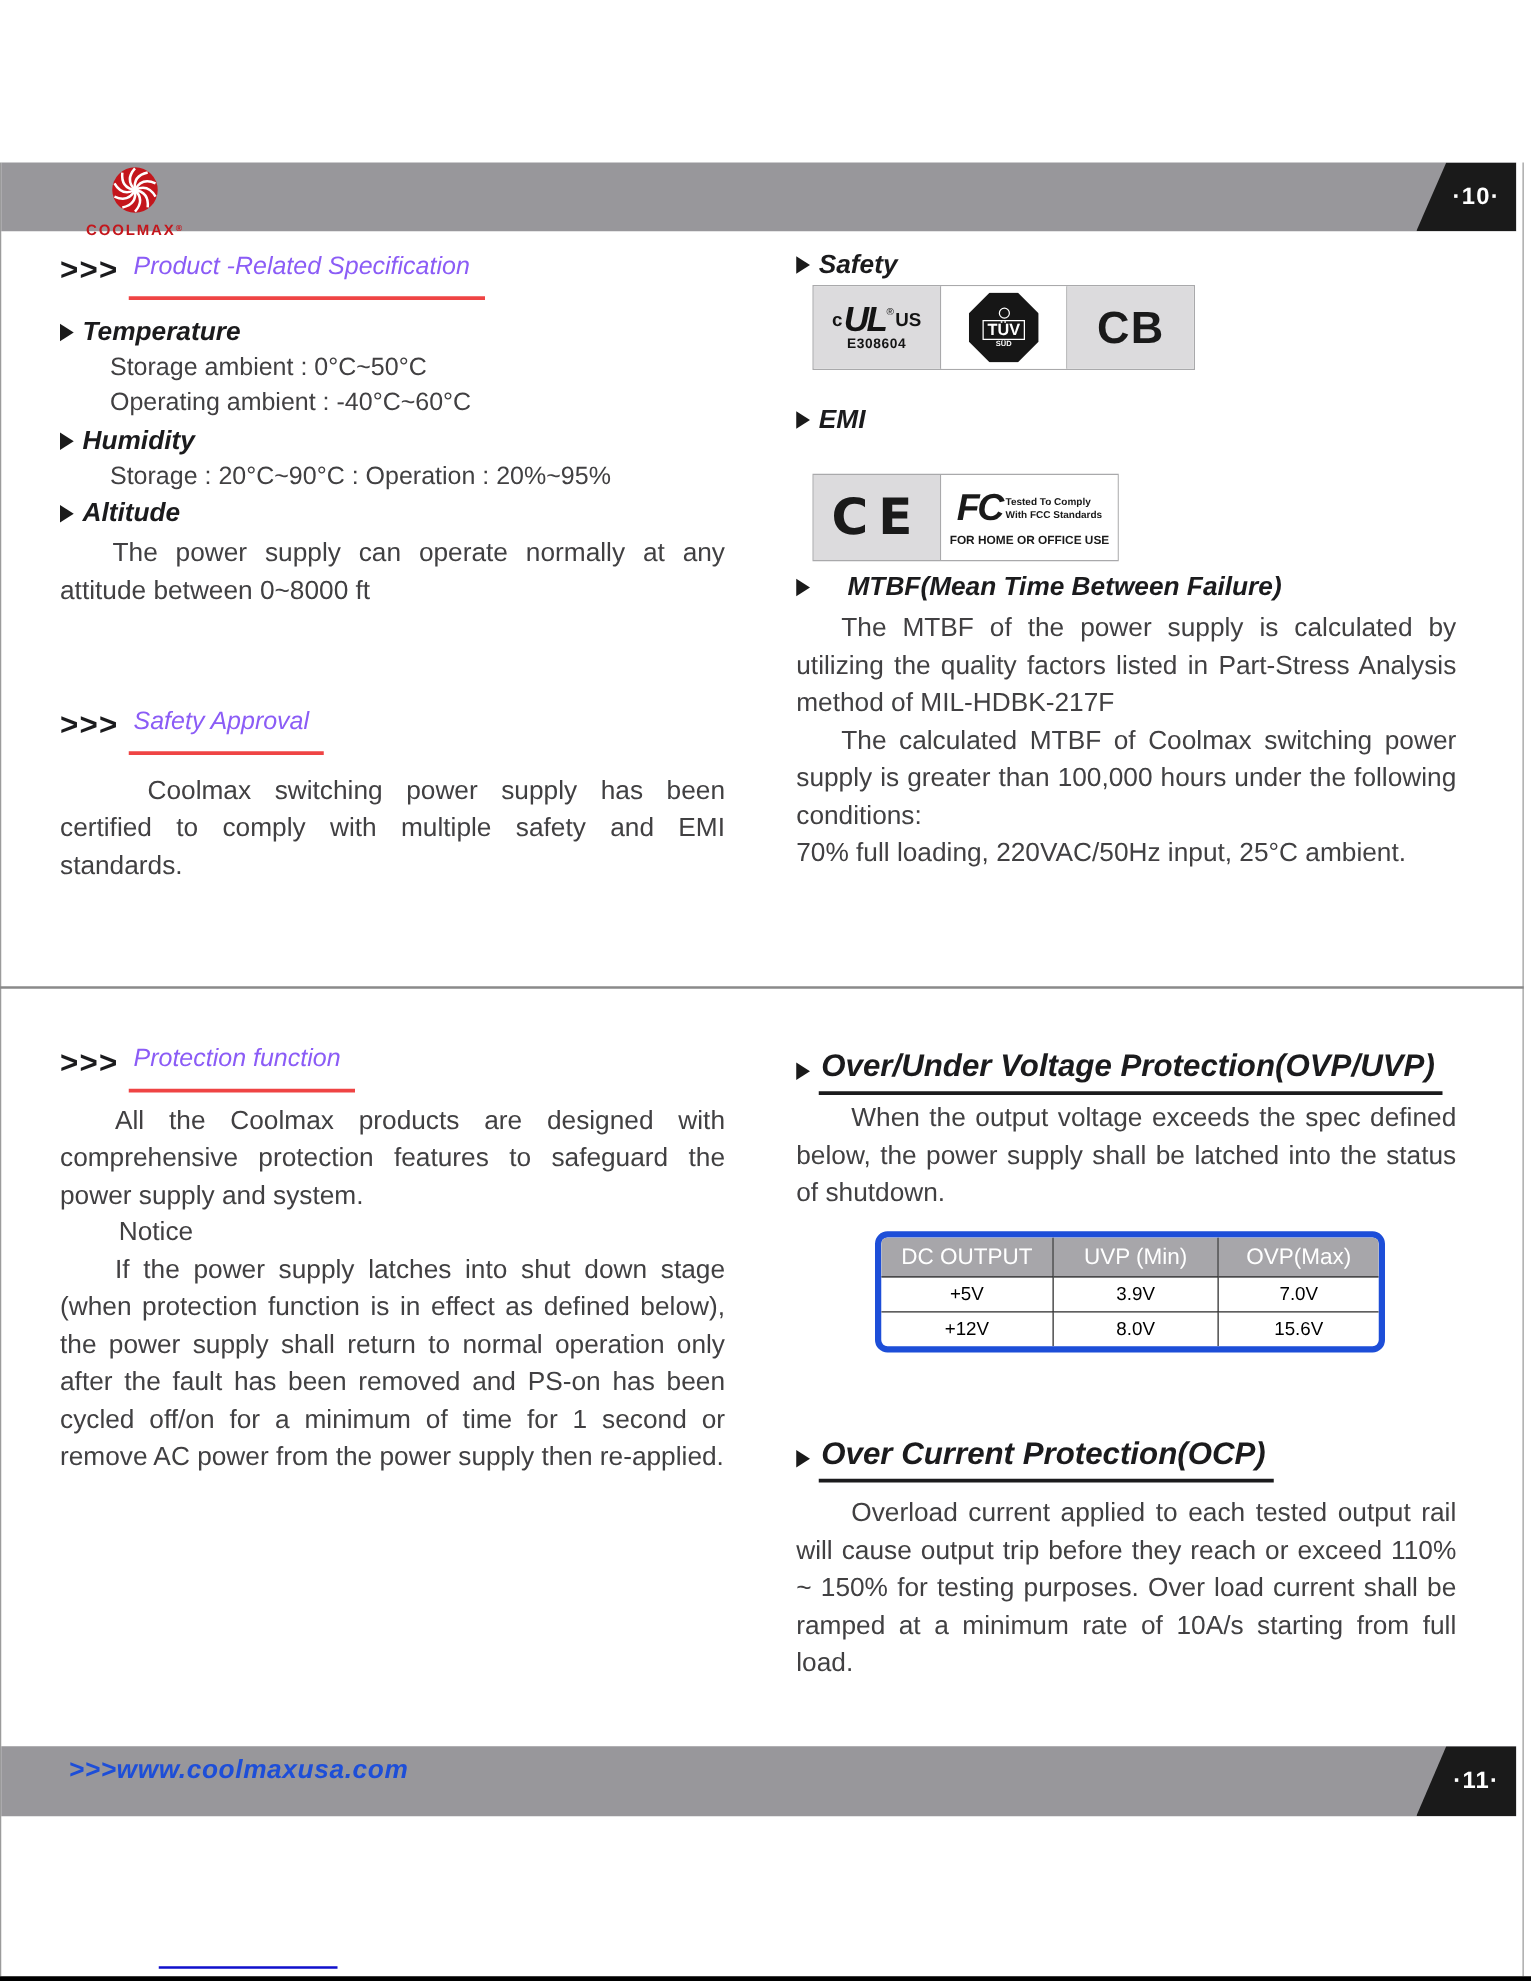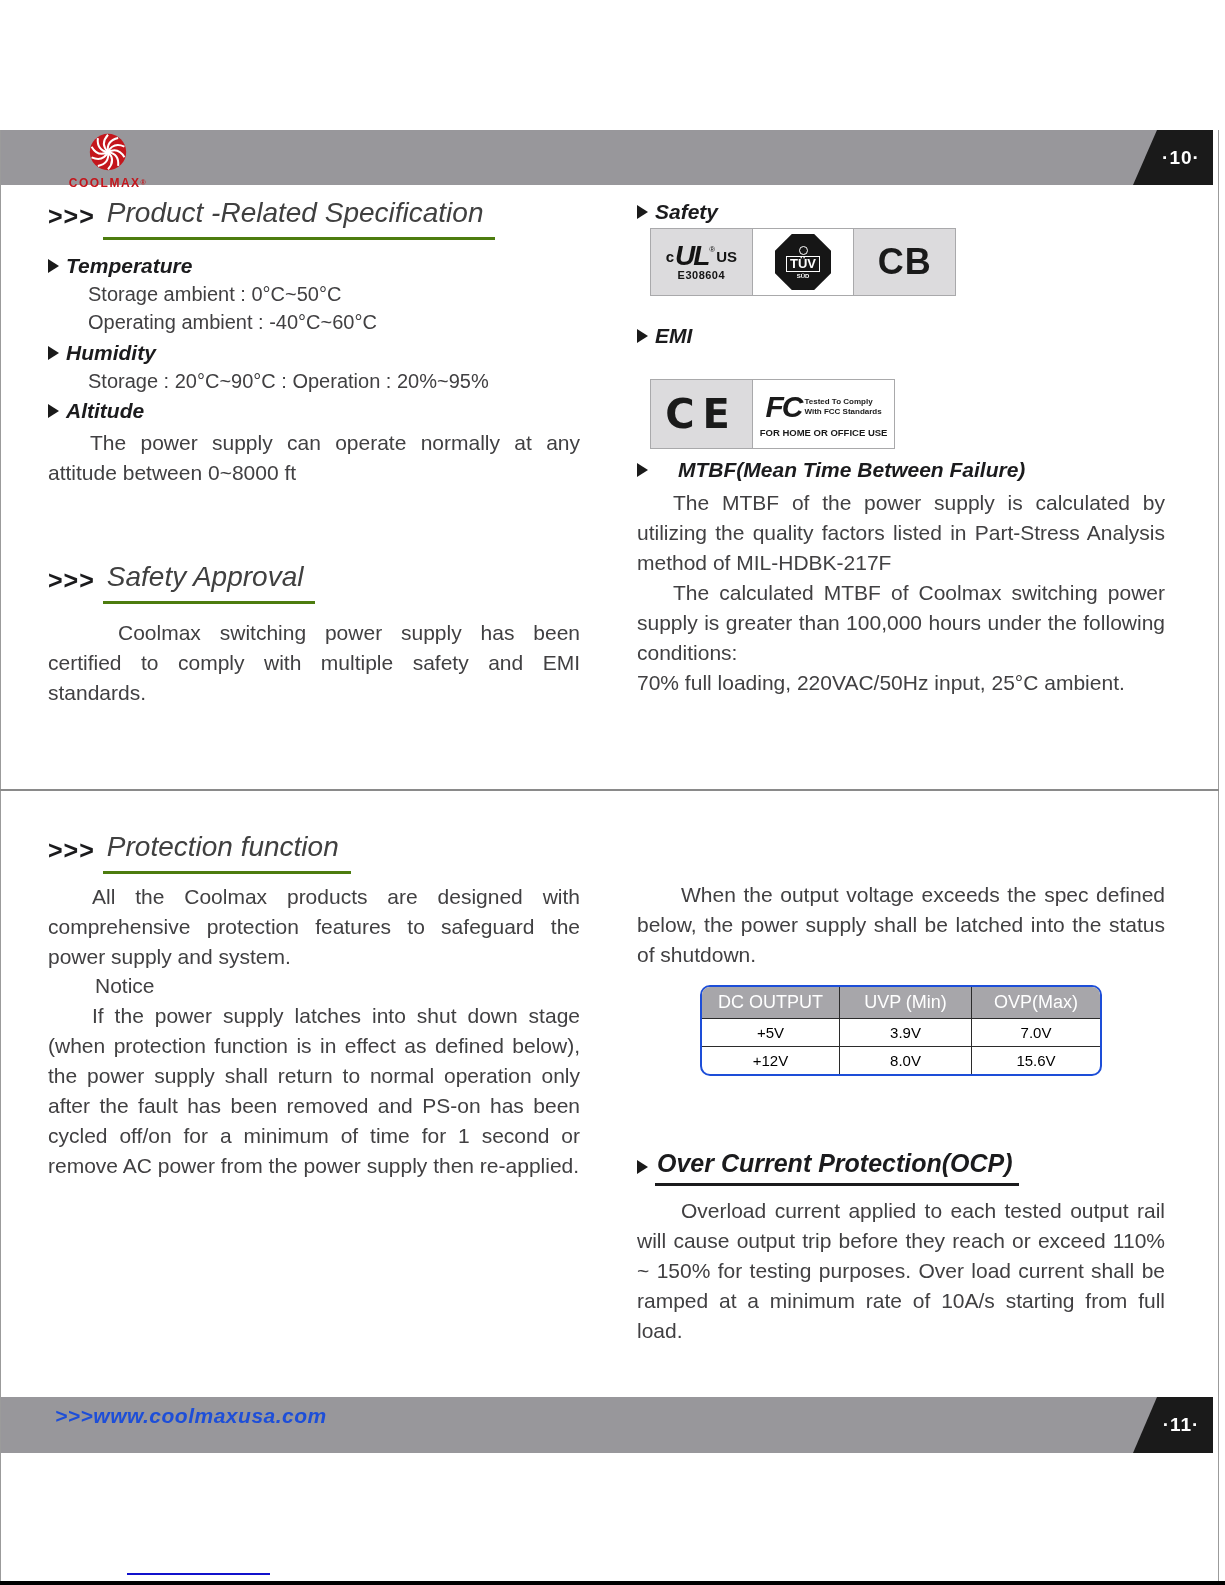--- a/index.html
+++ b/index.html
@@ -18,21 +18,21 @@
   .pagenum{color:#fff;font-size:19px;font-weight:bold;letter-spacing:1px;}
 
   
   .logo{position:absolute;left:52px;top:132px;width:112px;display:flex;flex-direction:column;align-items:center;}
   .logo-text{color:#C4161C;font-size:12px;font-weight:bold;letter-spacing:1.5px;line-height:12px;margin-top:1px;}
   .logo-reg{color:#C4161C;font-size:7px;vertical-align:top;}
 
   
   .h1row{position:absolute;display:flex;align-items:flex-start;}
   .h1arrows{font-size:25px;font-weight:bold;color:#1b1b1d;letter-spacing:1px;margin-right:8px;padding-top:6px;}
-  .h1{font-style:italic;font-size:28px;color:#404040;border-bottom:3px solid #4d7c0f;padding:0 12px 7px 4px;line-height:34px;}
+  .h1{font-style:italic;font-size:20px;color:#8b5cf6;border-bottom:3px solid #ef4444;padding:0 12px 7px 4px;line-height:34px;}
 
   .subrow{position:absolute;display:flex;align-items:center;}
   .tri{width:0;height:0;border-left:11px solid #1a1a1a;border-top:7px solid transparent;border-bottom:7px solid transparent;margin-right:7px;flex:0 0 auto;}
   .sublabel{font-size:21px;font-weight:bold;font-style:italic;color:#1b1b1d;}
 
   .h2{font-size:25px;font-weight:bold;font-style:italic;color:#1b1b1d;border-bottom:3px solid #1b1b1d;padding:0 6px 5px 2px;line-height:30px;}
 
   
   .body{font-size:21px;line-height:30px;color:#414042;text-align:justify;}
   .detail{position:absolute;font-size:20px;color:#414042;}
@@ -60,21 +60,21 @@
   .cb-text{font-size:36px;font-weight:bold;color:#1a1a1a;letter-spacing:1px;}
   .ce-text{font-size:40px;font-weight:bold;color:#1a1a1a;letter-spacing:8px;font-family:"DejaVu Sans",sans-serif;}
 
   .fcc-top{display:flex;align-items:center;}
   .fcc-logo{font-size:30px;font-weight:900;color:#1a1a1a;letter-spacing:-2px;font-style:italic;}
   .fcc-tag{display:flex;flex-direction:column;margin-left:3px;}
   .fcc-tag span{font-size:8px;font-weight:bold;color:#1a1a1a;line-height:10px;white-space:nowrap;}
   .fcc-usage{font-size:9.5px;font-weight:bold;color:#1a1a1a;margin-top:3px;white-space:nowrap;}
 
   
-  .ovp-table{position:absolute;border:2px solid #1d4ed8;border-radius:10px;overflow:hidden;background:#fff;}
+  .ovp-table{position:absolute;border:5px solid #1d4ed8;border-radius:10px;overflow:hidden;background:#fff;}
   .t-row{display:grid;grid-template-columns:138px 132px 128px;}
   .t-cell{border-right:1px solid #2b2b2b;border-bottom:1px solid #2b2b2b;display:flex;align-items:center;justify-content:center;
           font-size:15px;color:#000000;height:27px;}
   .t-cell:last-child{border-right:none;}
   .t-row:last-child .t-cell{border-bottom:none;}
   .t-head .t-cell{background:#A7A6AA;color:#ffffff;font-size:18px;height:31px;}
 
   
   .divider{position:absolute;left:0;top:789px;width:1219px;height:2px;background:#8a8a8a;}
 
@@ -206,20 +206,24 @@
   <div class="body abs" style="left:637px;top:668px;width:528px;">70% full loading, 220VAC/50Hz input, 25°C ambient.</div>
 
   <div class="h1row" style="left:48px;top:830px;">
     <span class="h1arrows">&gt;&gt;&gt;</span>
     <span class="h1">Protection function</span>
   </div>
   <div class="body abs" style="left:48px;top:882px;width:532px;text-indent:44px;">All the Coolmax products are designed with comprehensive protection features to safeguard the power supply and system.</div>
   <div class="body abs" style="left:95px;top:971px;">Notice</div>
   <div class="body abs" style="left:48px;top:1001px;width:532px;text-indent:44px;">If the power supply latches into shut down stage (when protection function is in effect as defined below), the power supply shall return to normal operation only after the fault has been removed and PS-on has been cycled off/on for a minimum of time for 1 second or remove AC power from the power supply then re-applied.</div>
 
+  <div class="subrow" style="left:637px;top:838px;">
+    <span class="tri"></span>
+    <span class="h2">Over/Under Voltage Protection(OVP/UVP)</span>
+  </div>
   <div class="body abs" style="left:637px;top:880px;width:528px;text-indent:44px;">When the output voltage exceeds the spec defined below, the power supply shall be latched into the status of shutdown.</div>
 
   <div class="ovp-table" style="left:700px;top:985px;">
     <div class="t-row t-head">
       <div class="t-cell">DC OUTPUT</div>
       <div class="t-cell">UVP (Min)</div>
       <div class="t-cell">OVP(Max)</div>
     </div>
     <div class="t-row">
       <div class="t-cell">+5V</div>

